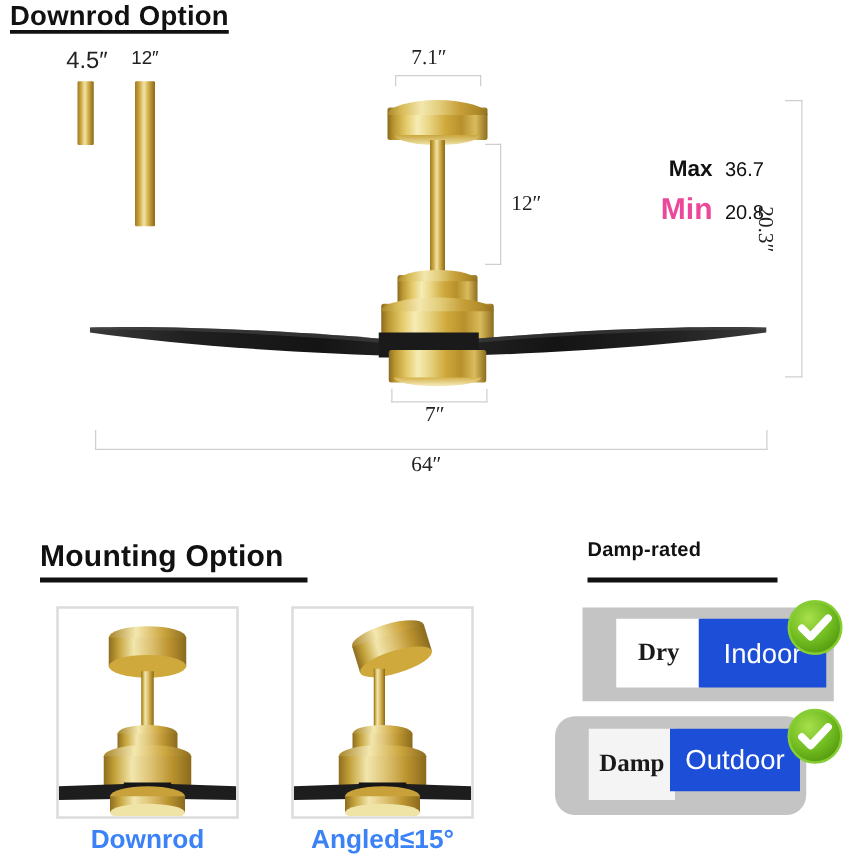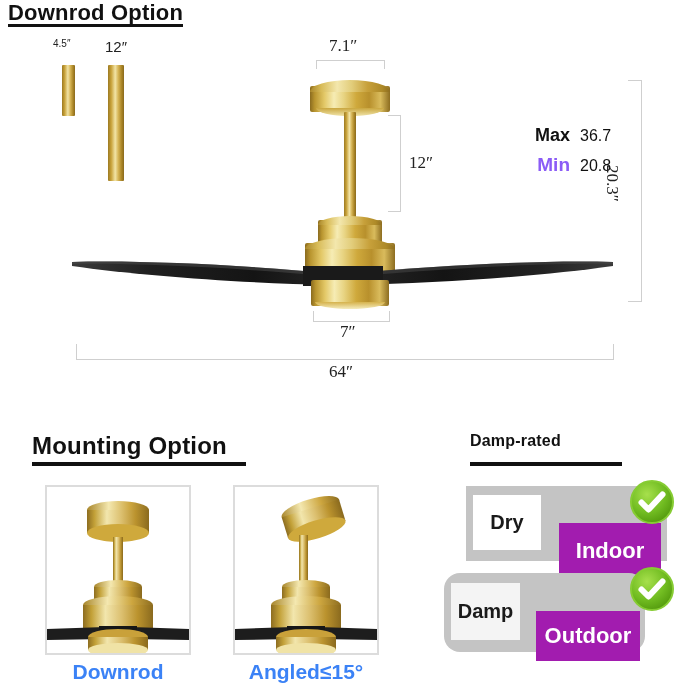--- a/index.html
+++ b/index.html
@@ -112,50 +112,50 @@
   .rate-row {
     position: absolute;
     background: #c4c4c4;
     box-sizing: border-box;
   }
   .rate-left {
     position: absolute;
     display: flex;
     align-items: center;
     justify-content: center;
-    font-family: Liberation Sans, sans-serif;
+    font-family: Liberation Serif, serif;
     font-weight: bold;
     color: #1a1a1a;
     box-sizing: border-box;
+    margin-left: 20px;
   }
   .rate-right {
     position: absolute;
-    background: #a21caf;
+    background: #1d4ed8;
     display: flex;
     align-items: center;
     justify-content: center;
     font-family: "Liberation Sans", sans-serif;
-    font-weight: bold;
+    font-weight: normal;
     color: #ffffff;
     box-sizing: border-box;
-    margin-top: 28px;
   }
   .check-badge {
     position: absolute;
     width: 46px;
     height: 46px;
   }
 </style>
 </head>
 <body>
 
 <div class="sec-title abs" style="left:8px; top:0px; font-size:22px;">Downrod  Option</div>
 <div class="sec-rule" style="left:8px; top:24px; width:175px; height:3px;"></div>
 
-<div class="dim-sans abs" style="left:53px; top:38px; font-size:10px;">4.5″</div>
+<div class="dim-sans abs" style="left:53px; top:38px; font-size:19px;">4.5″</div>
 <div class="brass-rod" style="left:62px; top:65px; width:13px; height:51px;"></div>
 
 <div class="dim-sans abs" style="left:105px; top:38px; font-size:15px;">12″</div>
 <div class="brass-rod" style="left:108px; top:65px; width:16px; height:116px;"></div>
 
 <div class="dim abs" style="left:329px; top:36px; font-size:17px;">7.1″</div>
 <div class="bracket bk-down" style="left:316px; top:60px; width:69px; height:9px;"></div>
 
 <div class="abs" style="left:310px; top:80px; width:80px; height:38px;">
   <div class="brass-cyl" style="left:0; top:6px; width:80px; height:26px;"></div>
@@ -215,21 +215,21 @@
 
 <div class="bracket bk-up" style="left:76px; top:344px; width:538px; height:16px;"></div>
 <div class="dim abs" style="left:329px; top:362px; font-size:17px;">64″</div>
 
 <div class="abs" style="left:520px; top:125px; width:100px;">
   <div style="display:flex; align-items:baseline; justify-content:flex-start; margin-bottom:8px;">
     <span style="font-family:'Liberation Sans',sans-serif; font-weight:bold; font-size:18px; width:50px; text-align:right; color:#111;">Max</span>
     <span style="font-family:'Liberation Sans',sans-serif; font-size:16px; margin-left:10px; color:#111;">36.7</span>
   </div>
   <div style="display:flex; align-items:baseline; justify-content:flex-start;">
-    <span style="font-family:'Liberation Sans',sans-serif; font-weight:bold; font-size:19px; width:50px; text-align:right; color:#8b5cf6;">Min</span>
+    <span style="font-family:'Liberation Sans',sans-serif; font-weight:bold; font-size:24px; width:50px; text-align:right; color:#ec4899;">Min</span>
     <span style="font-family:'Liberation Sans',sans-serif; font-size:16px; margin-left:10px; color:#111;">20.8</span>
   </div>
 </div>
 
 <div class="bracket bk-left" style="left:628px; top:80px; width:14px; height:222px;"></div>
 <div class="dim abs" style="left:622px; top:165px; font-size:17px; transform:rotate(90deg); transform-origin:left top;">20.3″</div>
 
 <div class="sec-title abs" style="left:32px; top:432px; font-size:24px;">Mounting Option</div>
 <div class="sec-rule" style="left:32px; top:462px; width:214px; height:4px;"></div>
 

